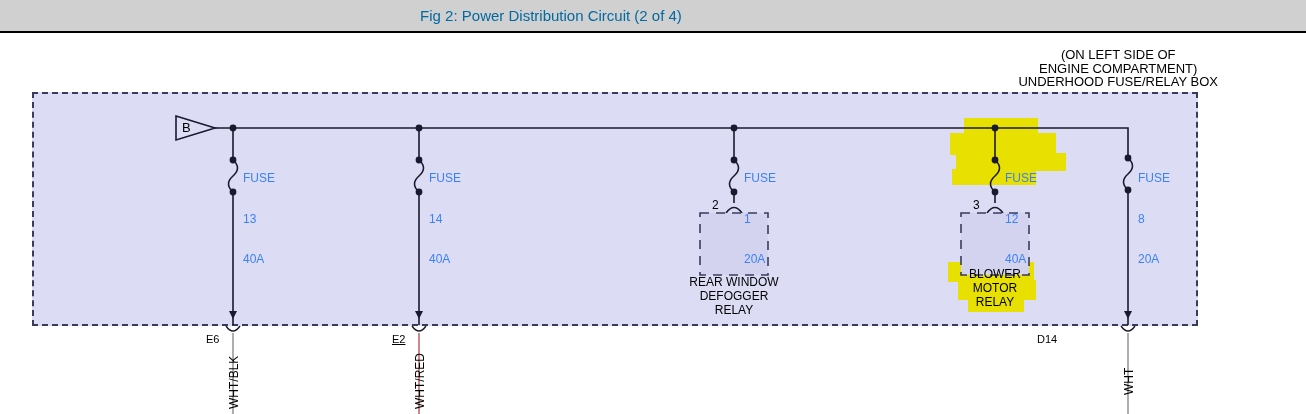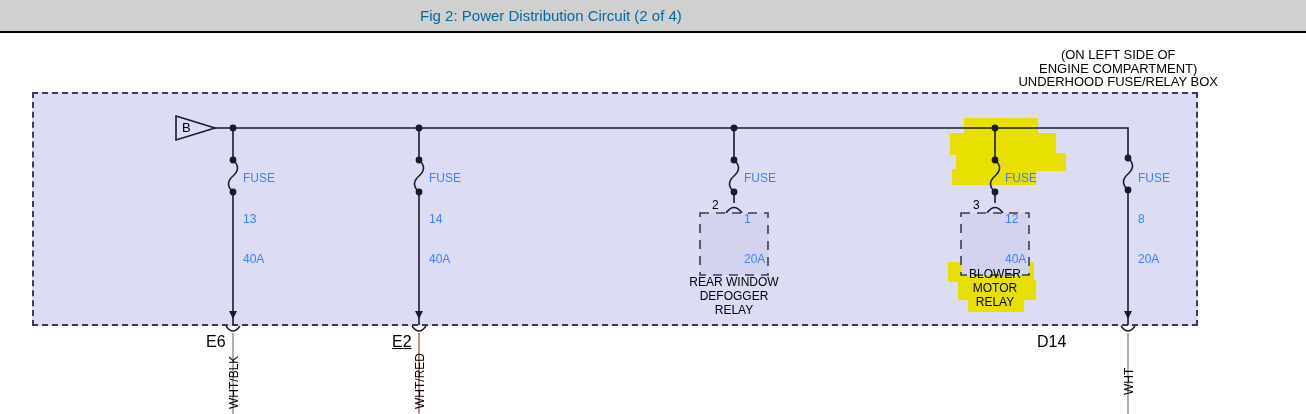--- a/index.html
+++ b/index.html
@@ -53,21 +53,21 @@
   
   #wires{left:0;top:0;width:1306px;height:379px;}
   
   .fuse-label{
     font-size:12px;color:#3b82f6;line-height:13.5px;white-space:pre;
   }
   .pin-num{font-size:12px;color:#000;}
   .relay-label{
     font-size:12px;color:#000;line-height:14px;text-align:center;white-space:pre;
   }
-  .term-id{font-size:16px;color:#000;}
+  .term-id{font-size:11px;color:#000;}
   .wire-name{
     font-size:12px;color:#000;
     transform:rotate(-90deg);
     transform-origin:left top;
     white-space:nowrap;
   }
   
   .hl{position:absolute;background:#e8e000;}
 </style>
 </head>

